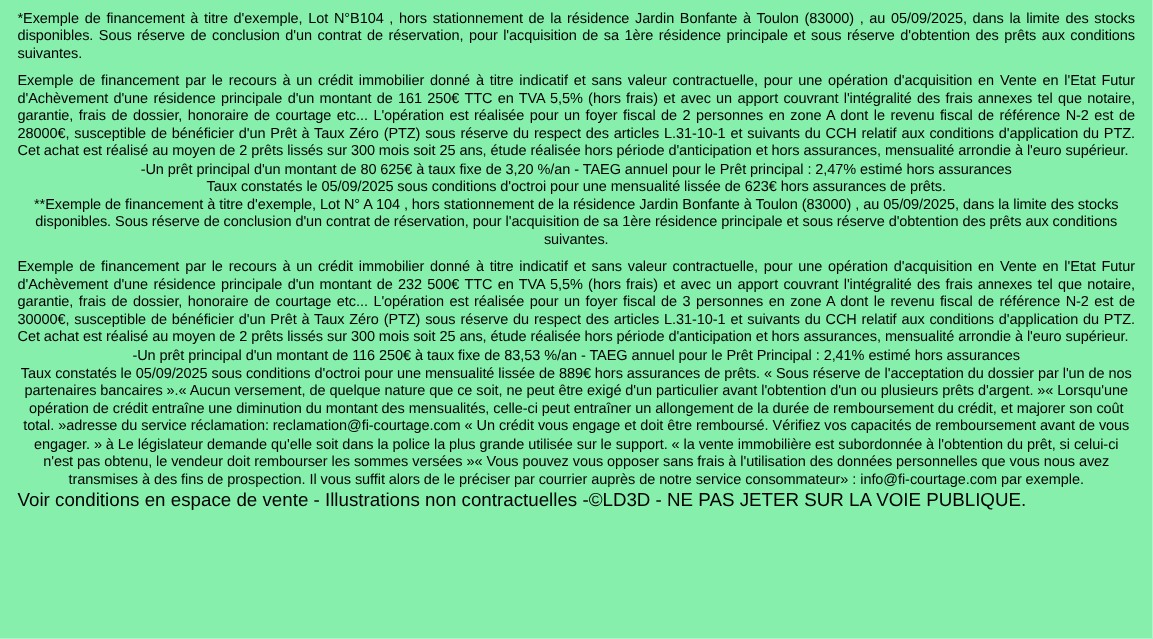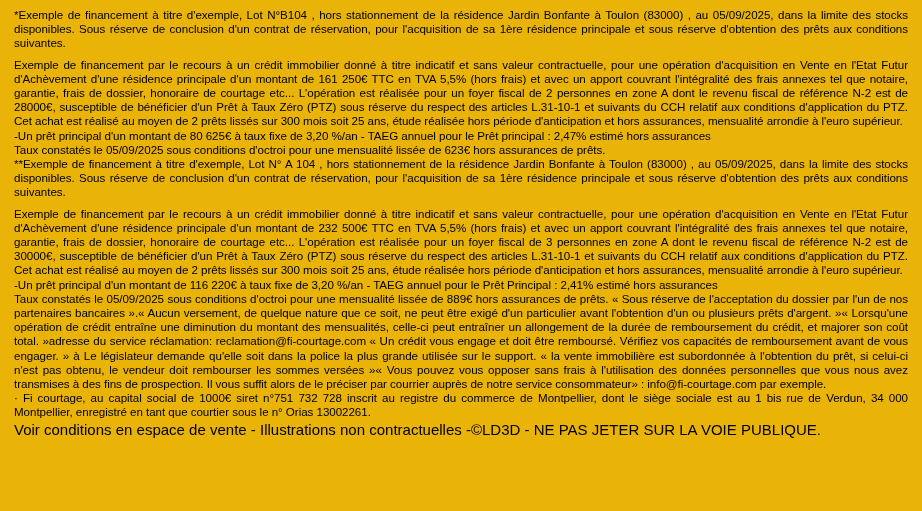--- a/index.html
+++ b/index.html
@@ -12,31 +12,32 @@
     background: #ffffff;
     font-family: "Liberation Sans", sans-serif;
     color: #000000;
     overflow: hidden;
   }
   .page {
     box-sizing: border-box;
     width: 922px;
     height: 511px;
     padding: 8px 14px 6px 14px;
-    background: #eab308;
+    background: #86efac;
   }
   .para {
     font-size: 11.6px;
     line-height: 14.2px;
     text-align: justify;
     margin: 0;
     letter-spacing: -0.05px;
   }
   .para + .para {
     margin-top: 0px;
+    text-align: center;
   }
   .spacer-sm {
     height: 7px;
   }
   .spacer-xs {
     height: 3px;
   }
   .block-indent {
     text-align: left;
   }
@@ -62,24 +63,23 @@
 
 
   <p class="para block-indent">Taux constatés le 05/09/2025 sous conditions d'octroi pour une mensualité lissée de 623€ hors assurances de prêts.</p>
 
   <p class="para">**Exemple de financement à titre d'exemple, Lot N° A 104 , hors stationnement de la résidence Jardin Bonfante à Toulon (83000) , au 05/09/2025, dans la limite des stocks disponibles. Sous réserve de conclusion d'un contrat de réservation, pour l'acquisition de sa 1ère résidence principale et sous réserve d'obtention des prêts aux conditions suivantes.</p>
 
   <div class="spacer-sm"></div>
 
   <p class="para">Exemple de financement par le recours à un crédit immobilier donné à titre indicatif et sans valeur contractuelle, pour une opération d'acquisition en Vente en l'Etat Futur d'Achèvement d'une résidence principale d'un montant de 232 500€ TTC en TVA 5,5% (hors frais) et avec un apport couvrant l'intégralité des frais annexes tel que notaire, garantie, frais de dossier, honoraire de courtage etc... L'opération est réalisée pour un foyer fiscal de 3 personnes en zone A dont le revenu fiscal de référence N-2 est de 30000€, susceptible de bénéficier d'un Prêt à Taux Zéro (PTZ) sous réserve du respect des articles L.31-10-1 et suivants du CCH relatif aux conditions d'application du PTZ. Cet achat est réalisé au moyen de 2 prêts lissés sur 300 mois soit 25 ans, étude réalisée hors période d'anticipation et hors assurances, mensualité arrondie à l'euro supérieur.</p>
 
-  <p class="para block-indent">-Un prêt principal d'un montant de 116 220€ à taux fixe de 3,20 %/an - TAEG annuel pour le Prêt Principal : 2,41% estimé hors assurances</p>
+  <p class="para block-indent">-Un prêt principal d'un montant de 116 250€ à taux fixe de 83,53 %/an - TAEG annuel pour le Prêt Principal : 2,41% estimé hors assurances</p>
 
 
   <p class="para">Taux constatés le 05/09/2025 sous conditions d'octroi pour une mensualité lissée de 889€ hors assurances de prêts. « Sous réserve de l'acceptation du dossier par l'un de nos partenaires bancaires ».« Aucun versement, de quelque nature que ce soit, ne peut être exigé d'un particulier avant l'obtention d'un ou plusieurs prêts d'argent. »« Lorsqu'une opération de crédit entraîne une diminution du montant des mensualités, celle-ci peut entraîner un allongement de la durée de remboursement du crédit, et majorer son coût total. »adresse du service réclamation: reclamation@fi-courtage.com « Un crédit vous engage et doit être remboursé. Vérifiez vos capacités de remboursement avant de vous engager. » à Le législateur demande qu'elle soit dans la police la plus grande utilisée sur le support. « la vente immobilière est subordonnée à l'obtention du prêt, si celui-ci n'est pas obtenu, le vendeur doit rembourser les sommes versées »« Vous pouvez vous opposer sans frais à l'utilisation des données personnelles que vous nous avez transmises à des fins de prospection. Il vous suffit alors de le préciser par courrier auprès de notre service consommateur» : info@fi-courtage.com par exemple.</p>
 
-  <p class="para">· Fi courtage, au capital social de 1000€ siret n°751 732 728 inscrit au registre du commerce de Montpellier, dont le siège sociale est au 1 bis rue de Verdun, 34 000 Montpellier, enregistré en tant que courtier sous le n° Orias 13002261.</p>
 
   <div class="spacer-xs"></div>
 
   <p class="final-line">Voir conditions en espace de vente  - Illustrations non contractuelles -©LD3D - NE PAS JETER SUR LA VOIE PUBLIQUE.</p>
 
 </div>
 
 </body></html>

